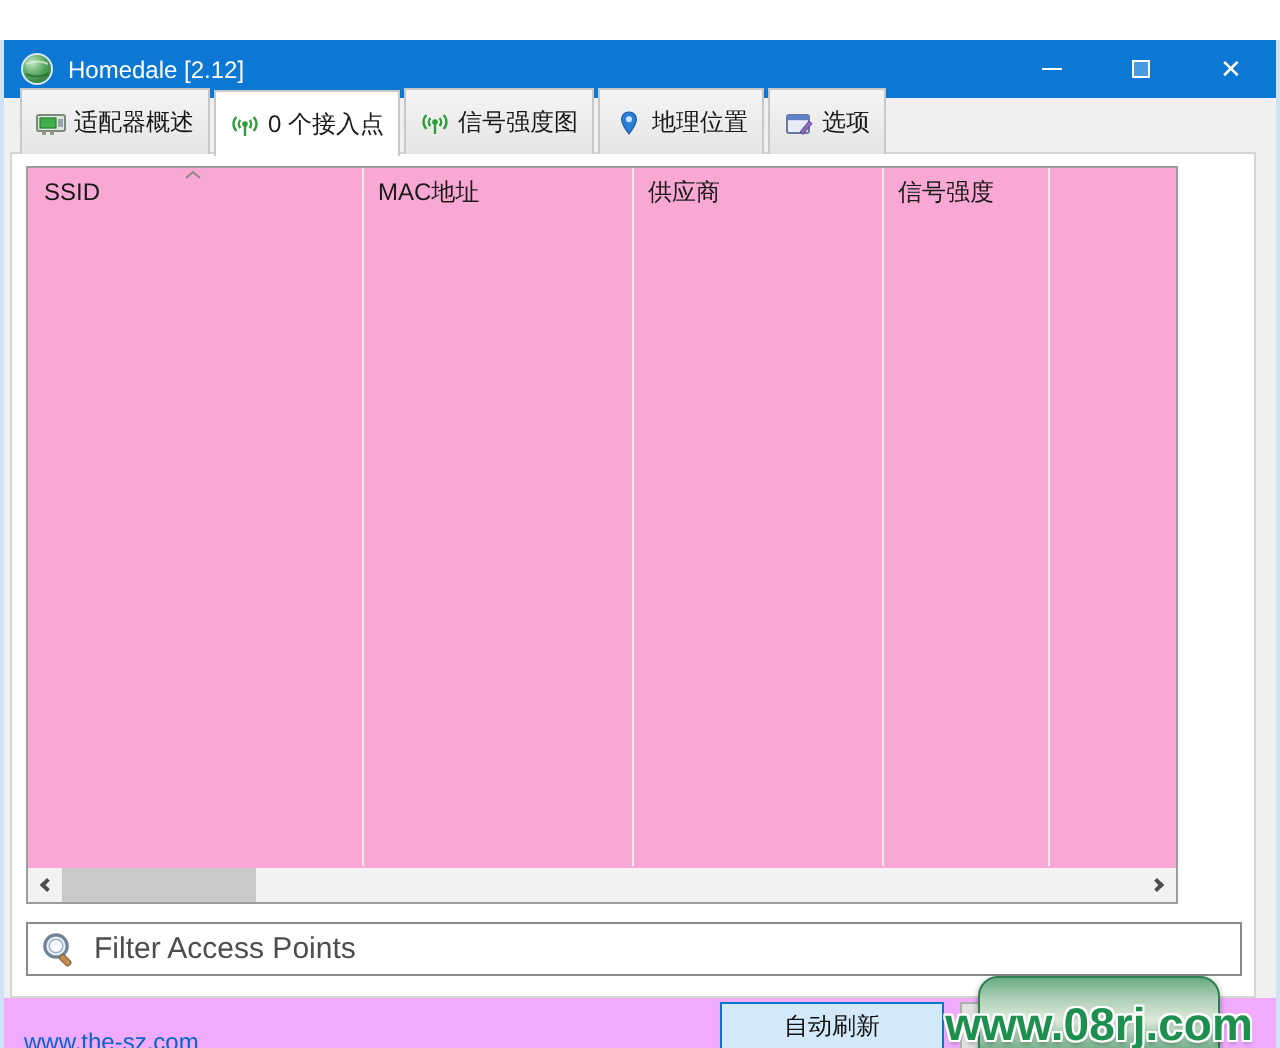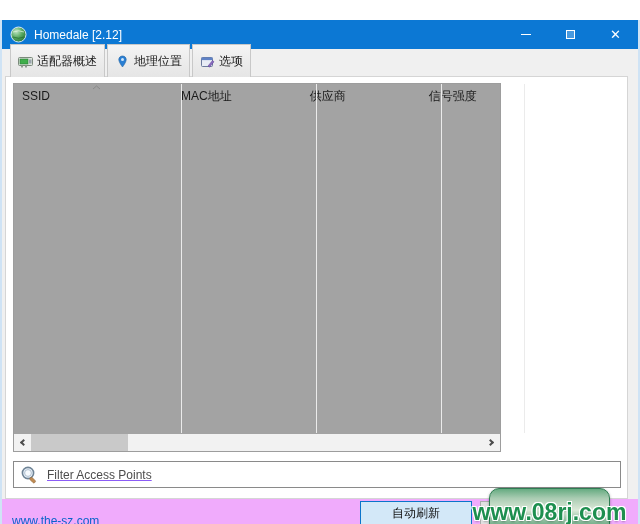--- a/index.html
+++ b/index.html
@@ -39,22 +39,22 @@
     border: 1px solid #c8c8c8; border-bottom: none; position: relative; z-index: 4;
   }
   .tab-icon { width: 15px; height: 13px; flex: 0 0 auto; }
   
   .page {
     position: absolute; left: 3px; top: 56px; width: 623px; height: 423px;
     background: #fff; border: 1px solid #d5d5d5; z-index: 2;
   }
   
   .listview {
-    position: absolute; left: 7px; top: 6px; width: 488px; height: 369px;
-    border: 1px solid #9d9d9d; background: #a3a3a3;
+    position: absolute; left: 7px; top: 6px; width: 576px; height: 369px;
+    border: 1px solid #9d9d9d; background: #f9a8d4;
   }
   .lv-header { position: absolute; left: 0; top: 0; right: 0; height: 24px; display: flex; }
   .lv-col { position: relative; height: 100%; display: flex; align-items: center;
     padding-left: 8px; font-size: 12px; color: #1a1a1a; }
   .col-ssid { width: 167px; } .col-mac { width: 135px; } .col-vendor { width: 125px; }
   .col-signal { width: 83px; } .col-history { flex: 1 1 auto; }
   .sort-caret { position: absolute; left: 78px; top: 1px; }
   .grid-line { position: absolute; top: 0; bottom: 18px; width: 1px; background: #ebebeb; }
   .gl-1 { left: 167px; } .gl-2 { left: 302px; } .gl-3 { left: 427px; } .gl-4 { left: 510px; }
   
@@ -69,23 +69,22 @@
   .scroll-track { position: relative; flex: 1 1 auto; height: 17px; }
   .scroll-thumb { position: absolute; left: 0; top: 0; width: 97px; height: 17px; background: #c9c9c9; }
   
   .filterbox {
     position: absolute; left: 7px; top: 384px; width: 608px; height: 27px;
     border: 1px solid #8a8a8a; background: #fff; display: flex; align-items: center;
   }
   .search-icon { width: 19px; height: 19px; margin-left: 6px; flex: 0 0 auto; }
   .filter-input {
     flex: 1 1 auto; height: 100%; border: none; outline: none;
-    font-size: 12px; padding-left: 8px; font-family: "Liberation Sans", sans-serif; color: #8b5cf6;
+    font-size: 15px; padding-left: 8px; font-family: "Liberation Sans", sans-serif; color: #0369a1;
     background: transparent;
-    text-decoration: underline;
   }
   .filter-input::placeholder { color: #4d4d4d; opacity: 1; }
   
   .footer { position: absolute; left: 0; right: 0; bottom: 0; height: 42px; background: #f0abfc; }
   .site-link {
     position: absolute; left: 10px; top: 15px; font-size: 12px;
     color: #0a64c8; text-decoration: underline; cursor: pointer;
   }
   .btn {
     position: absolute; top: 2px; height: 25px; font-size: 12px;
@@ -145,20 +144,46 @@
     <div class="tab">
       <svg class="tab-icon" viewBox="0 0 15 13">
         <rect x="0.5" y="2.5" width="14" height="8" rx="1" fill="#dfe6df" stroke="#7c8a7c"></rect>
         <rect x="2" y="4" width="8" height="5" fill="#3fae4b" stroke="#2a7d35" stroke-width="0.6"></rect>
         <rect x="11" y="4.5" width="2.5" height="4" fill="#9aa4ad"></rect>
         <rect x="3" y="10.5" width="2" height="2" fill="#8d998d"></rect>
           <rect x="7" y="10.5" width="2" height="2" fill="#8d998d"></rect>
       </svg>
       <span>适配器概述</span>
     </div>
+    <div class="tab selected">
+      <svg class="tab-icon" viewBox="0 0 15 13">
+        <g stroke="#2e9e3a" stroke-width="1.2" fill="none">
+          <path d="M3.2 2.5 A5 5 0 0 0 3.2 9.5"></path>
+            <path d="M5.2 4 A3 3 0 0 0 5.2 8"></path>
+          <path d="M11.8 2.5 A5 5 0 0 1 11.8 9.5"></path>
+            <path d="M9.8 4 A3 3 0 0 1 9.8 8"></path>
+          <line x1="7.5" y1="6" x2="7.5" y2="12"></line>
+        </g>
+        <circle cx="7.5" cy="6" r="1.4" fill="#2e9e3a"></circle>
+      </svg>
+      <span>0 个接入点</span>
+    </div>
+    <div class="tab">
+      <svg class="tab-icon" viewBox="0 0 15 13">
+        <g stroke="#2e9e3a" stroke-width="1.2" fill="none">
+          <path d="M3.2 2.5 A5 5 0 0 0 3.2 9.5"></path>
+            <path d="M5.2 4 A3 3 0 0 0 5.2 8"></path>
+          <path d="M11.8 2.5 A5 5 0 0 1 11.8 9.5"></path>
+            <path d="M9.8 4 A3 3 0 0 1 9.8 8"></path>
+          <line x1="7.5" y1="6" x2="7.5" y2="12"></line>
+        </g>
+        <circle cx="7.5" cy="6" r="1.4" fill="#2e9e3a"></circle>
+      </svg>
+      <span>信号强度图</span>
+    </div>
     <div class="tab">
       <svg class="tab-icon" viewBox="0 0 15 13">
         <path d="M7.5 1 C5.3 1 3.8 2.6 3.8 4.6 C3.8 7.2 7.5 12 7.5 12 C7.5 12 11.2 7.2 11.2 4.6 C11.2 2.6 9.7 1 7.5 1 Z" fill="#2a7fd4" stroke="#1b5e9e" stroke-width="0.6"></path>
         <circle cx="7.5" cy="4.6" r="1.5" fill="#cfe6fa"></circle>
       </svg>
       <span>地理位置</span>
     </div>
     <div class="tab">
       <svg class="tab-icon" viewBox="0 0 15 13">
         <rect x="1.5" y="2.5" width="11" height="9" rx="1" fill="#e8ecf5" stroke="#6b7a9c"></rect>

